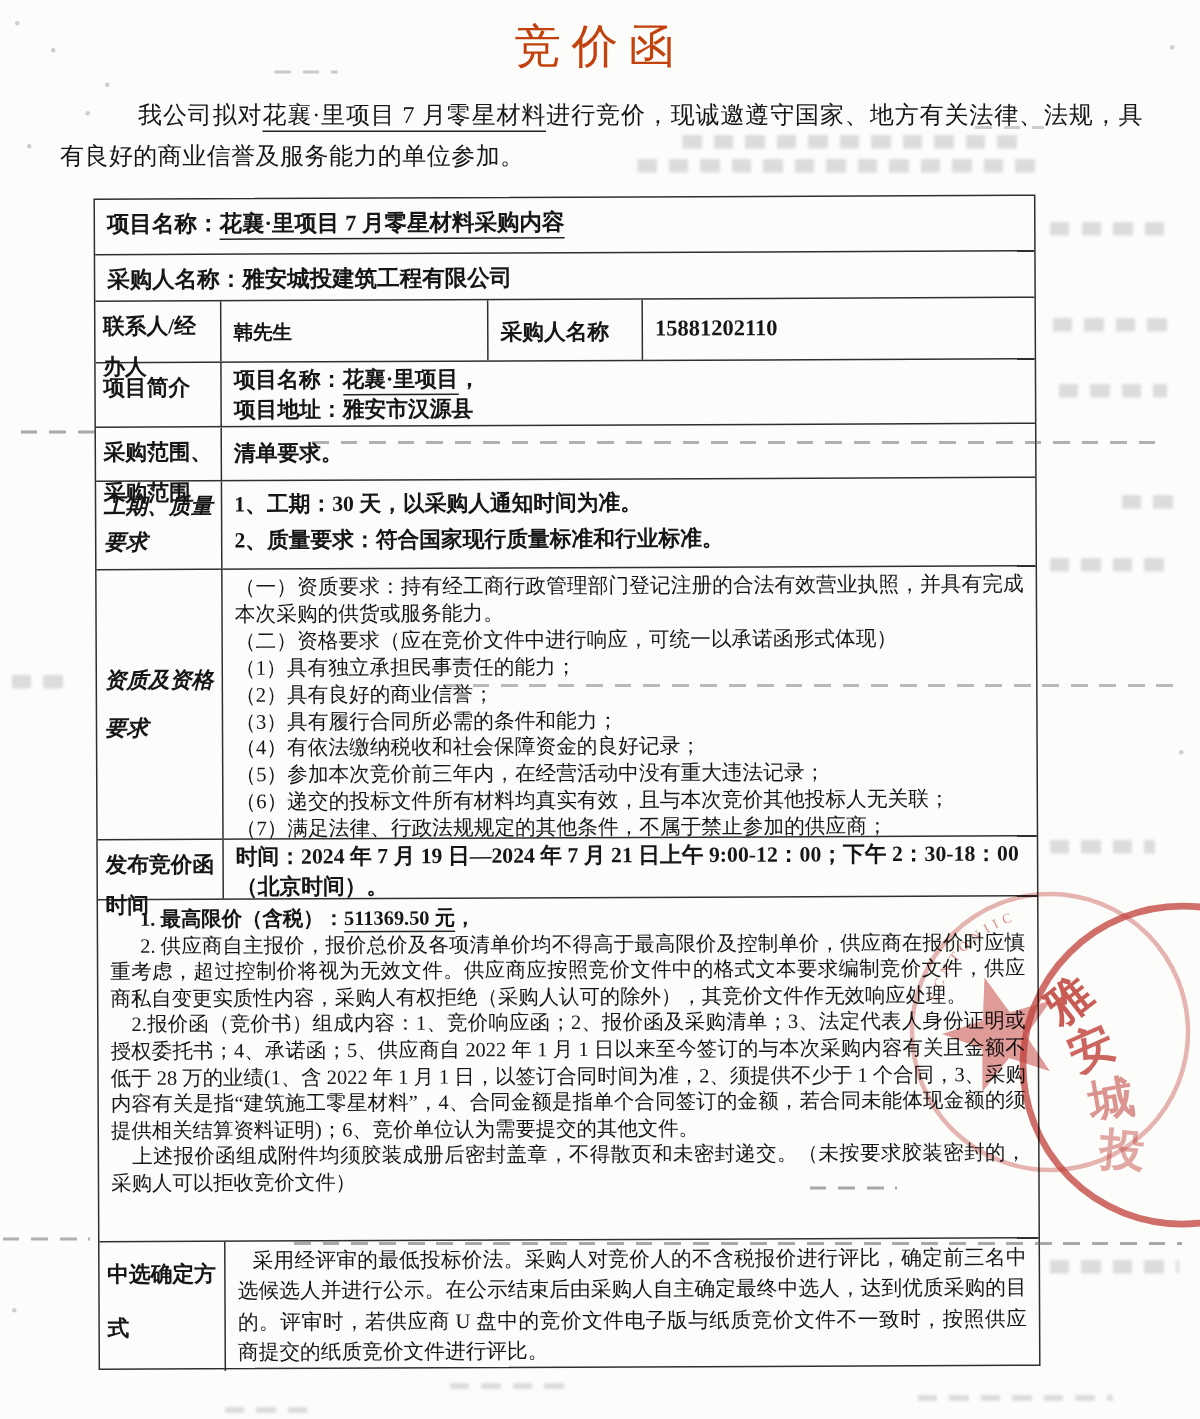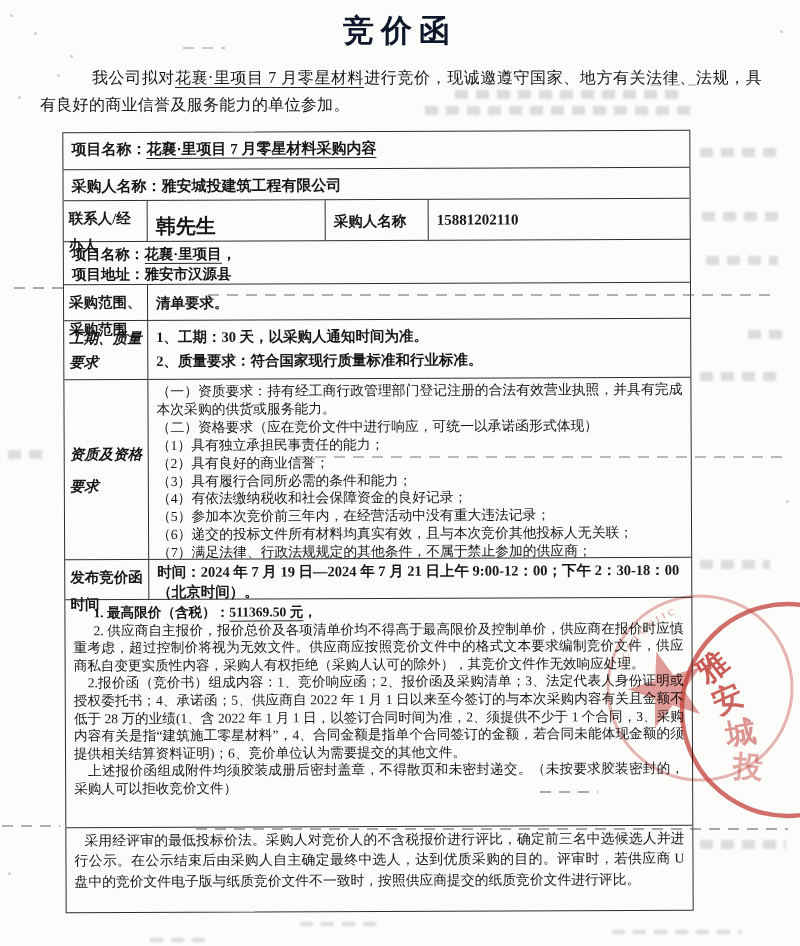--- a/index.html
+++ b/index.html
@@ -4,21 +4,21 @@
 <style>
   html,body{margin:0;padding:0;background:#e8e8e6;}
   .page{
     position:relative;width:800px;height:946px;margin:0 auto;
     background:#fcfcfa;overflow:hidden;
     font-family:"Liberation Serif","DejaVu Serif",serif;
     color:#161616;
   }
   .title{
     margin:0;padding-top:10px;text-align:center;
-    font-size:31px;font-weight:bold;letter-spacing:7px;color:#0f172a;
+    font-size:31px;font-weight:normal;letter-spacing:7px;color:#c2410c;
   }
   .intro{
     margin:12px 38px 0 40px;font-size:16px;font-weight:normal;
     line-height:27px;text-indent:52px;letter-spacing:.3px;text-align:justify;
   }
   .u{border-bottom:1.6px solid #222;padding-bottom:1px;}
   
   .btable{
     position:absolute;left:64px;top:131px;width:628px;height:781px;
     border:1.7px solid #2f2f2f;box-sizing:border-box;
@@ -31,21 +31,21 @@
   .lab{
     width:84px;flex:0 0 84px;border-right:1.5px solid #2f2f2f;
     padding:4px 3px 4px 5px;font-size:14.5px;font-weight:bold;line-height:27px;
   }
   .lab.center{display:flex;flex-direction:column;justify-content:center;text-align:left;font-style:italic;}
   .con{flex:1;min-width:0;}
   .bold{font-weight:bold;}
   .r1{height:37px;} .r2{height:31px;} .r3{height:41px;} .r4{height:43px;}
   .r5{height:36px;} .r6{height:59px;} .r7{height:180px;} .r8{height:40px;}
   .r9{height:228px;} .r10{height:86px;}
-  .c-name{width:178px;flex:0 0 178px;border-right:1.5px solid #2f2f2f;font-size:20px;font-weight:bold;padding-top:12px;}
+  .c-name{width:178px;flex:0 0 178px;border-right:1.5px solid #2f2f2f;font-size:13px;font-weight:bold;padding-top:12px;}
   .c-mlab{width:103px;flex:0 0 103px;border-right:1.5px solid #2f2f2f;font-size:14.5px;font-weight:bold;padding-top:12px;}
   .c-phone{flex:1;font-size:15px;font-weight:bold;padding-top:12px;font-family:"Liberation Serif",serif;}
   .two-line{font-size:14.5px;font-weight:bold;line-height:20px;padding-top:2px;}
   .sched{font-size:14.5px;font-weight:bold;line-height:24px;padding-top:4px;}
   .qual{font-size:13.8px;line-height:17.9px;padding:3px 8px;text-align:justify;}
   .quo{font-size:13.6px;line-height:17.6px;padding:4px 8px;text-align:justify;}
   .quo p{margin:0;}
   .ind1{text-indent:20px;} .ind2{text-indent:14px;}
   .sel{font-size:13.8px;line-height:20.4px;padding:3px 8px;text-indent:10px;text-align:justify;}
   .lh36{line-height:36px;} .lh32{line-height:32px;} .lh24{line-height:24px;}
@@ -76,20 +76,21 @@
     </div>
 
     <div class="tr r3">
       <div class="cell lab">联系人/经办人</div>
       <div class="cell c-name">韩先生</div>
       <div class="cell c-mlab">采购人名称</div>
       <div class="cell c-phone">15881202110</div>
     </div>
 
     <div class="tr r4">
+      <div class="cell lab">项目简介</div>
       <div class="cell con two-line">
         <div><span>项目名称：</span><span class="u">花襄·里项目</span><span>，</span></div>
         <div>项目地址：雅安市汉源县</div>
       </div>
     </div>
 
     <div class="tr r5">
       <div class="cell lab">采购范围、采购范围</div>
       <div class="cell con two-line" style="padding-top:8px">清单要求。</div>
     </div>
@@ -125,20 +126,21 @@
     <div class="tr r9">
       <div class="cell con quo">
         <p class="ind1 bold"><span>1. 最高限价（含税）：</span><span class="u">511369.50 元</span><span>，</span></p>
         <p class="ind1">2. 供应商自主报价，报价总价及各项清单价均不得高于最高限价及控制单价，供应商在报价时应慎重考虑，超过控制价将视为无效文件。供应商应按照竞价文件中的格式文本要求编制竞价文件，供应商私自变更实质性内容，采购人有权拒绝（采购人认可的除外），其竞价文件作无效响应处理。</p>
         <p class="ind2">2.报价函（竞价书）组成内容：1、竞价响应函；2、报价函及采购清单；3、法定代表人身份证明或授权委托书；4、承诺函；5、供应商自 2022 年 1 月 1 日以来至今签订的与本次采购内容有关且金额不低于 28 万的业绩(1、含 2022 年 1 月 1 日，以签订合同时间为准，2、须提供不少于 1 个合同，3、采购内容有关是指“建筑施工零星材料”，4、合同金额是指单个合同签订的金额，若合同未能体现金额的须提供相关结算资料证明)；6、竞价单位认为需要提交的其他文件。</p>
         <p class="ind2">上述报价函组成附件均须胶装成册后密封盖章，不得散页和未密封递交。（未按要求胶装密封的，采购人可以拒收竞价文件）</p>
       </div>
     </div>
 
     <div class="tr r10">
+      <div class="cell lab lh36">中选确定方式</div>
       <div class="cell con sel">采用经评审的最低投标价法。采购人对竞价人的不含税报价进行评比，确定前三名中选候选人并进行公示。在公示结束后由采购人自主确定最终中选人，达到优质采购的目的。评审时，若供应商 U 盘中的竞价文件电子版与纸质竞价文件不一致时，按照供应商提交的纸质竞价文件进行评比。</div>
     </div>
 
   </div>
 
   <svg class="stamp" width="200" height="250" viewBox="0 0 200 250">
     <g opacity="0.85">
       <circle cx="100" cy="108" r="92" fill="none" stroke="#c4403a" stroke-width="3" opacity="0.45"></circle>
       <path id="arcA" d="M 24.7,87.8 A 78,78 0 0 1 139,40.5" fill="none"></path>
       <text font-size="9" fill="#c4403a" opacity="0.7" letter-spacing="3.5"><textPath href="#arcA">ECNTONIIC</textPath></text>

